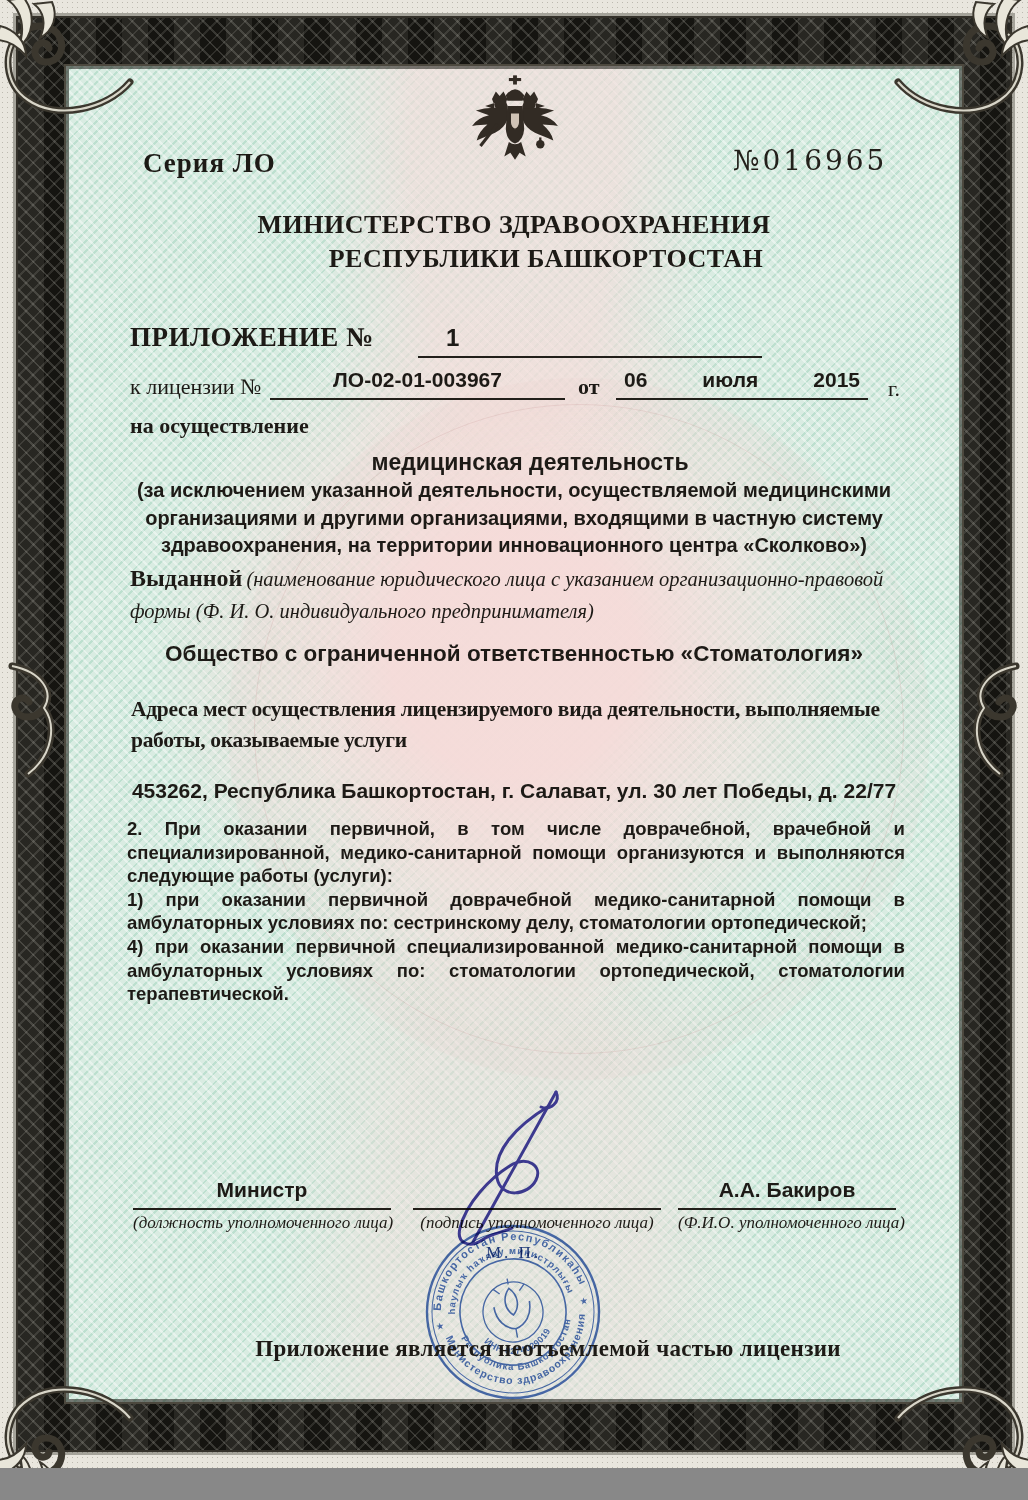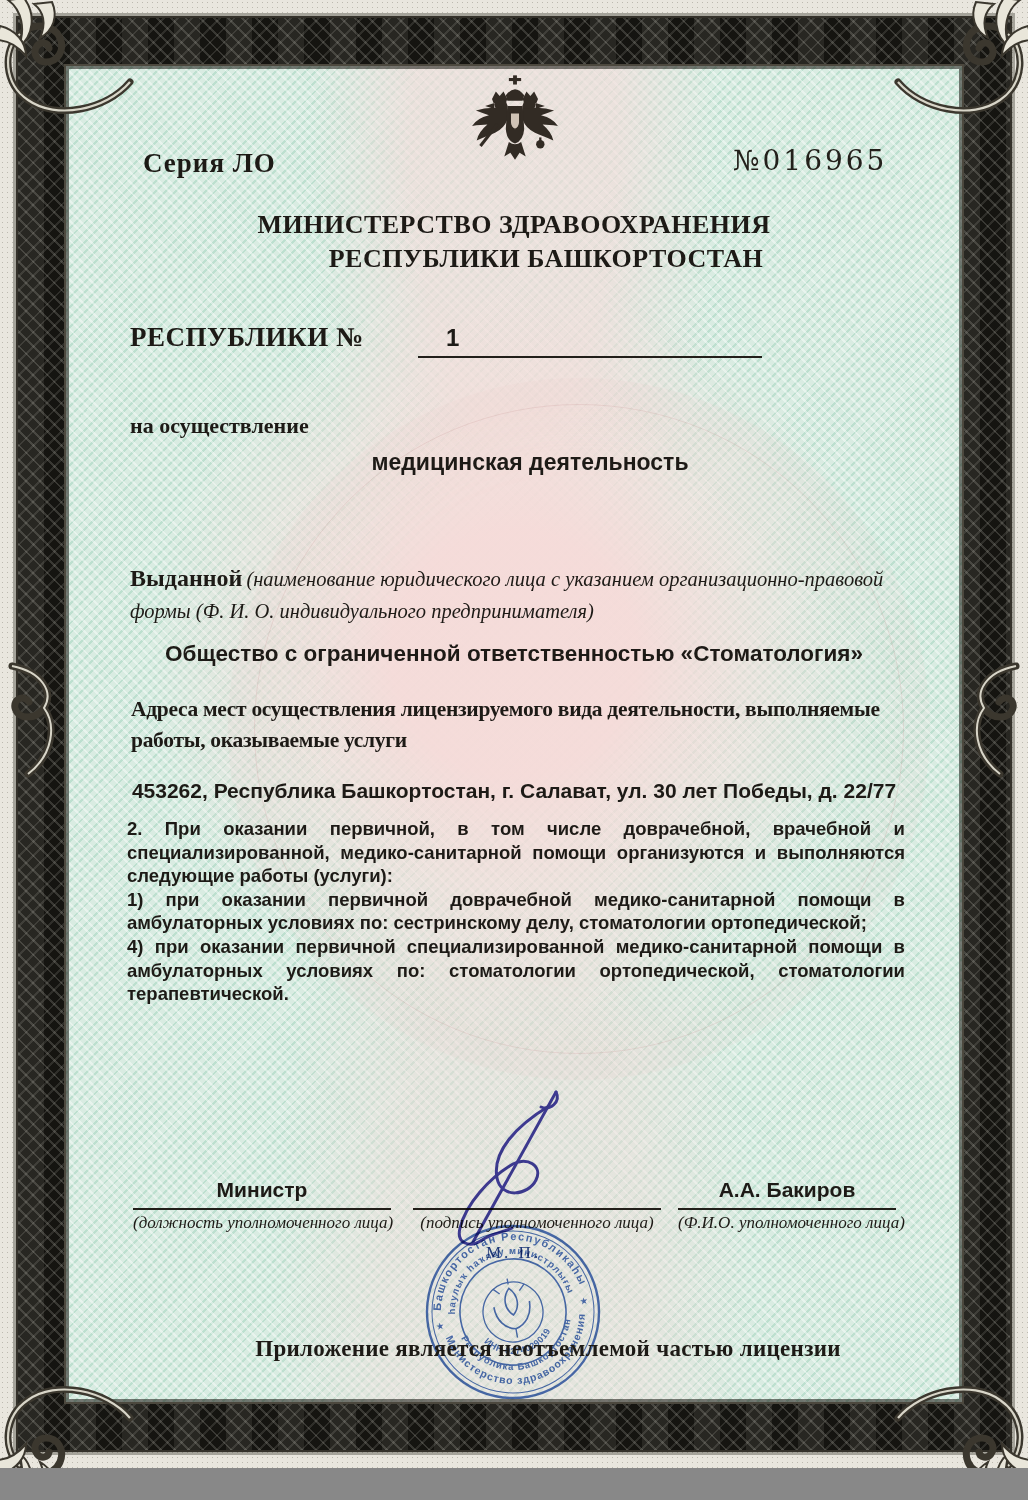--- a/index.html
+++ b/index.html
@@ -135,28 +135,40 @@
     </g>
     <path d="M54,49 h12 v12 q0,7 -6,9.5 q-6,-2.5 -6,-9.5 Z" fill="#cfc2b5" stroke="#322b24" stroke-width="1.5"></path>
   </svg>
 
   <div class="abs serif-b series">Серия ЛО</div>
   <div class="abs docnum">№016965</div>
   <div class="abs serif-b center ministry m1">МИНИСТЕРСТВО ЗДРАВООХРАНЕНИЯ</div>
   <div class="abs serif-b center ministry m2">РЕСПУБЛИКИ БАШКОРТОСТАН</div>
 
   <div class="abs apx-row">
-    <span class="serif-b apx-label">РЕСПУБЛИКИ №</span>
+    <span class="serif-b apx-label">ПРИЛОЖЕНИЕ №</span>
     <span class="apx-line">1</span>
   </div>
 
+  <div class="abs lic-row">
+    <span class="lic-label">к лицензии №</span>
+    <span class="lic-line1">ЛО-02-01-003967</span>
+    <span class="serif-b lic-ot">от</span>
+    <span class="lic-line2">
+      <span>06</span>
+      <span>июля</span>
+      <span>2015</span>
+    </span>
+    <span class="lic-g">г.</span>
+  </div>
 
   <div class="abs serif-b purpose">на осуществление</div>
 
   <div class="abs sans-b center act-title">медицинская деятельность</div>
+  <div class="abs sans-b act-note">(за исключением указанной деятельности, осуществляемой медицинскими организациями и другими организациями, входящими в частную систему здравоохранения, на территории инновационного центра «Сколково»)</div>
 
   <div class="abs issued">
     <span class="lbl">Выданной</span>
     <span class="it cap">(наименование юридического лица с указанием организационно-правовой формы (Ф. И. О. индивидуального предпринимателя)</span>
   </div>
 
   <div class="abs serif-b addr-label">Адреса мест осуществления лицензируемого вида деятельности, выполняемые работы, оказываемые услуги</div>
 
   <div class="abs sans-b center org">Общество с ограниченной ответственностью «Стоматология»</div>
   <div class="abs sans-b center addr-value">453262, Республика Башкортостан, г. Салават, ул. 30 лет Победы, д. 22/77</div>

